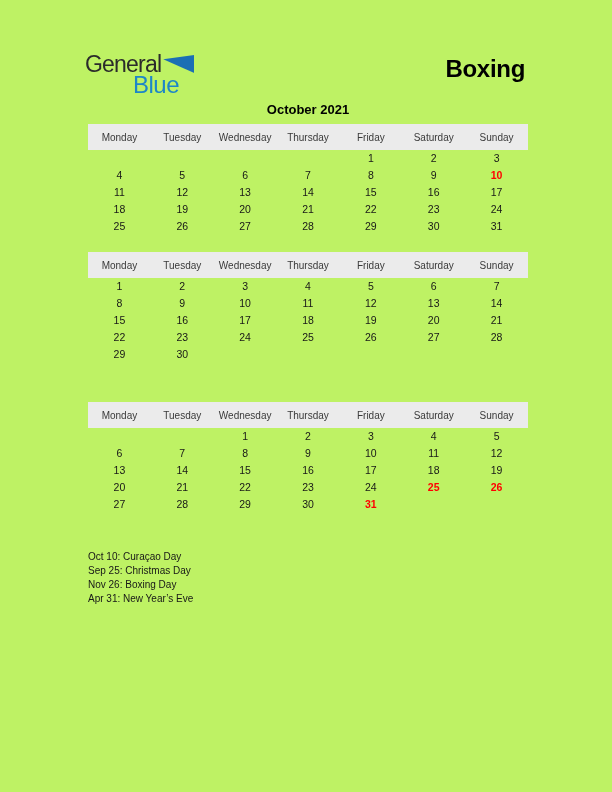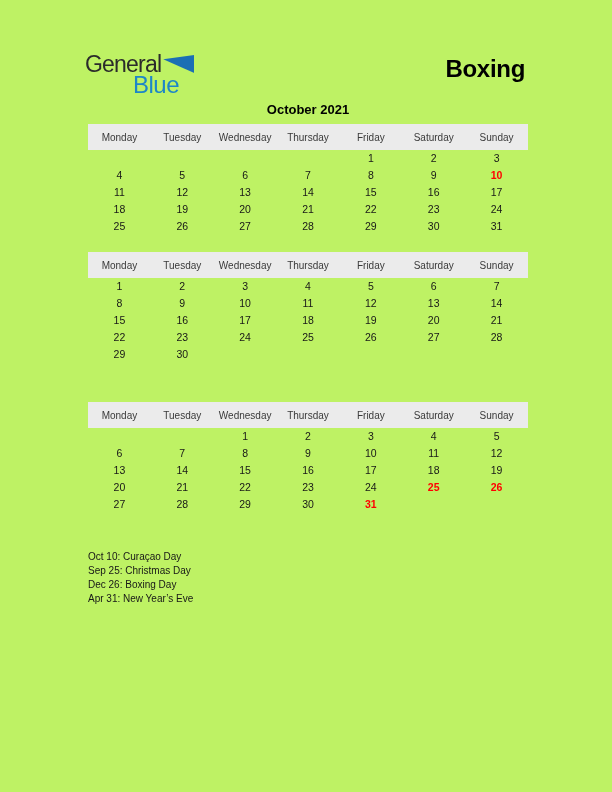--- a/index.html
+++ b/index.html
@@ -233,17 +233,17 @@
           <div class="day-cell holiday">31</div>
           <div class="day-cell"></div>
           <div class="day-cell"></div>
         </div>
       </div>
   </section>
 
   <div class="notes">
       <div class="note-line">Oct 10: Curaçao Day</div>
       <div class="note-line">Sep 25: Christmas Day</div>
-      <div class="note-line">Dec 26: Boxing Day</div>
+      <div class="note-line">Nov 26: Boxing Day</div>
       <div class="note-line">Apr 31: New Year’s Eve</div>
     </div>
 
 </div>
 
 </body></html>

